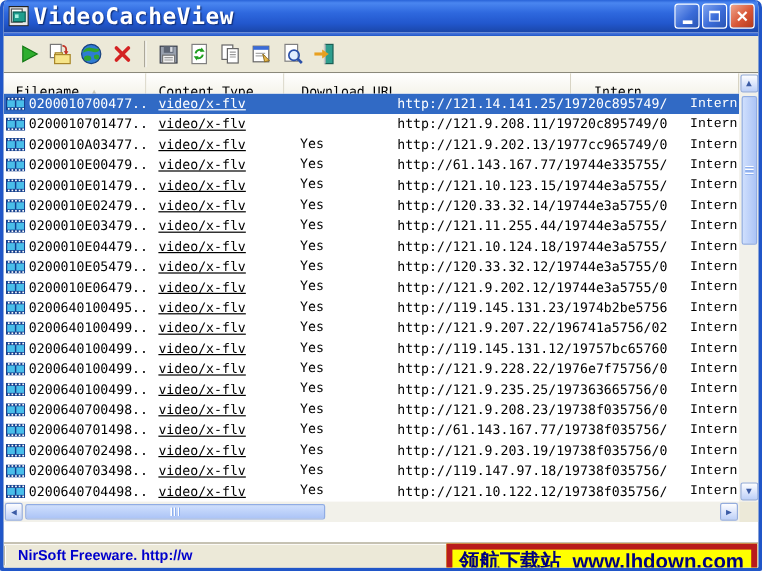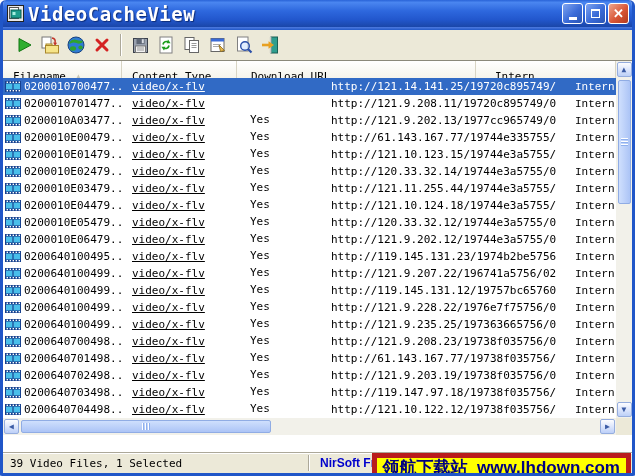--- a/index.html
+++ b/index.html
@@ -763,21 +763,20 @@
         <div style="margin-top:auto;"></div>
         <div class="sb-btn" style="margin-top:auto;">
             <span>▼</span>
           </div>
       </div>
       <div class="corner"></div>
     </div>
   </div>
 
   <div class="statusbar">
-    <div class="status-left">39 Video Files, 1 Selected</div>
     <div class="status-div"></div>
     <div class="status-right">
       <span class="freeware">NirSoft Freeware.  http://w</span>
       <span class="watermark">领航下载站_www.lhdown.com</span>
     </div>
   </div>
 
 </div>
 
 </body></html>

